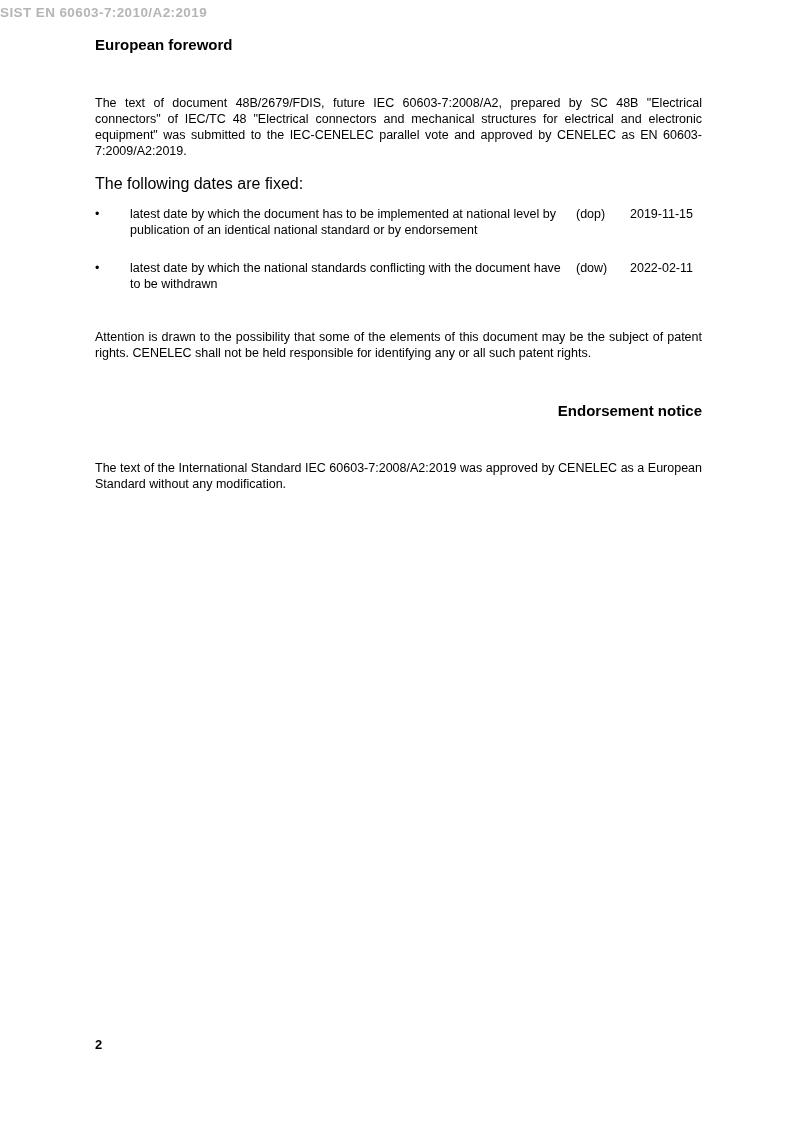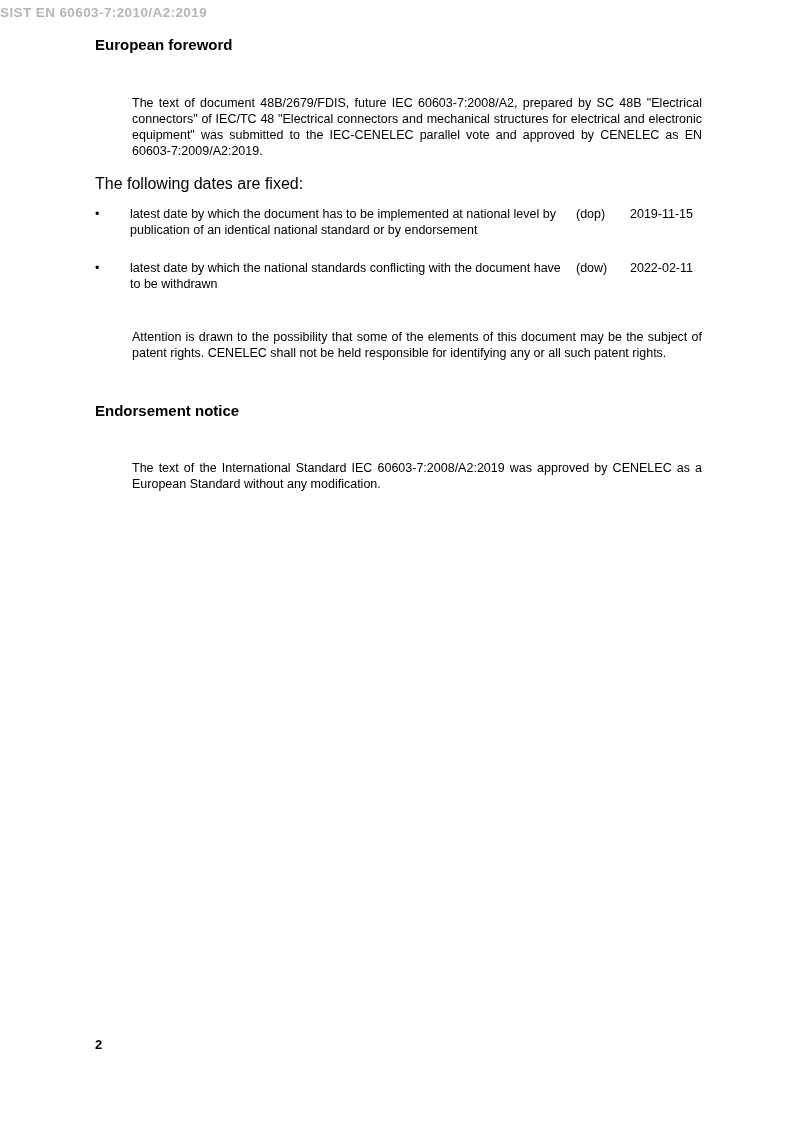--- a/index.html
+++ b/index.html
@@ -41,21 +41,20 @@
   .foreword-heading {
     margin-top: 36px;
     font-weight: bold;
     font-size: 15px;
     line-height: 18px;
   }
   .para {
     font-size: 12.5px;
     line-height: 16px;
     text-align: justify;
-    margin-left: 37px;
   }
   .foreword-paragraph {
     margin-top: 41px;
   }
   .dates-intro {
     margin-top: 17px;
     font-size: 16px;
     line-height: 16px;
   }
   .date-row {
@@ -84,21 +83,21 @@
     margin-left: 10px;
   }
   .patent-notice {
     margin-top: 37px;
   }
   .endorsement-heading {
     margin-top: 41px;
     font-weight: bold;
     font-size: 15px;
     line-height: 18px;
-    text-align: left;
+    text-align: right;
   }
   .endorsement-paragraph {
     margin-top: 40px;
   }
   .page-number {
     position: absolute;
     left: 95px;
     top: 1037px;
     font-weight: bold;
     font-size: 13px;

